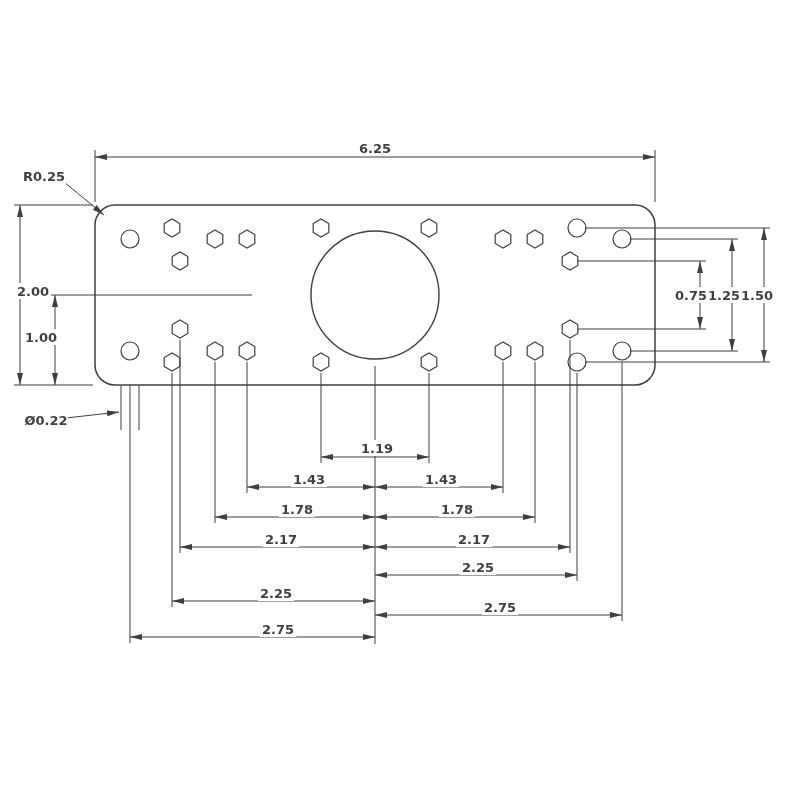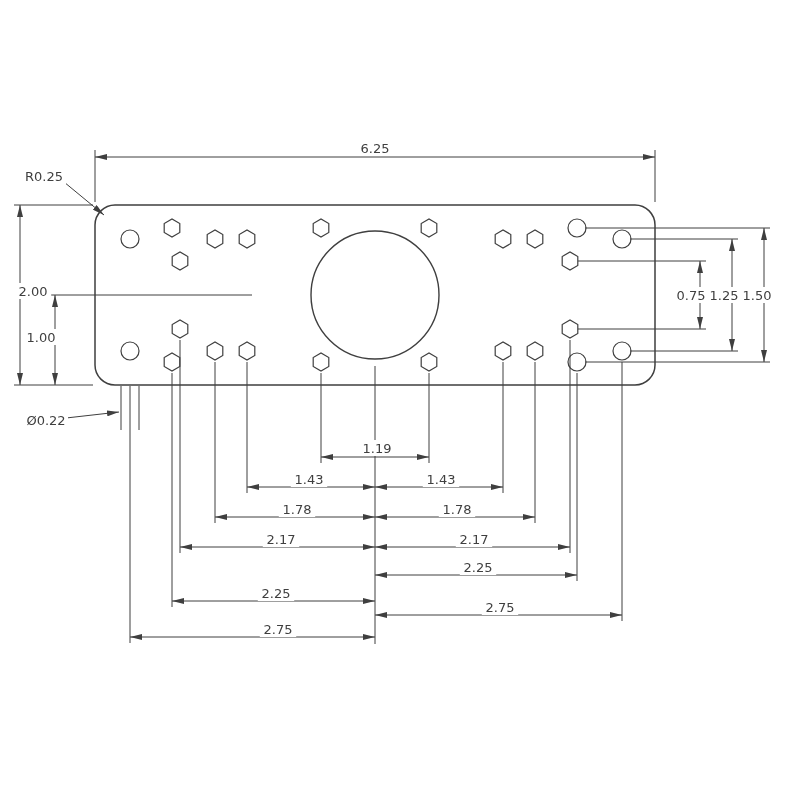--- a/index.html
+++ b/index.html
@@ -7,20 +7,21 @@
     padding: 0;
     background: #ffffff;
     font-family: "DejaVu Sans", "Liberation Sans", sans-serif;
   }
   .page {
     width: 800px;
     height: 800px;
     background: #ffffff;
     position: relative;
     overflow: hidden;
+    font-weight: bold;
   }
   svg {
     display: block;
     width: 800px;
     height: 800px;
   }
   text {
     font-family: "DejaVu Sans", "Liberation Sans", sans-serif;
     font-size: 13px;
   }

